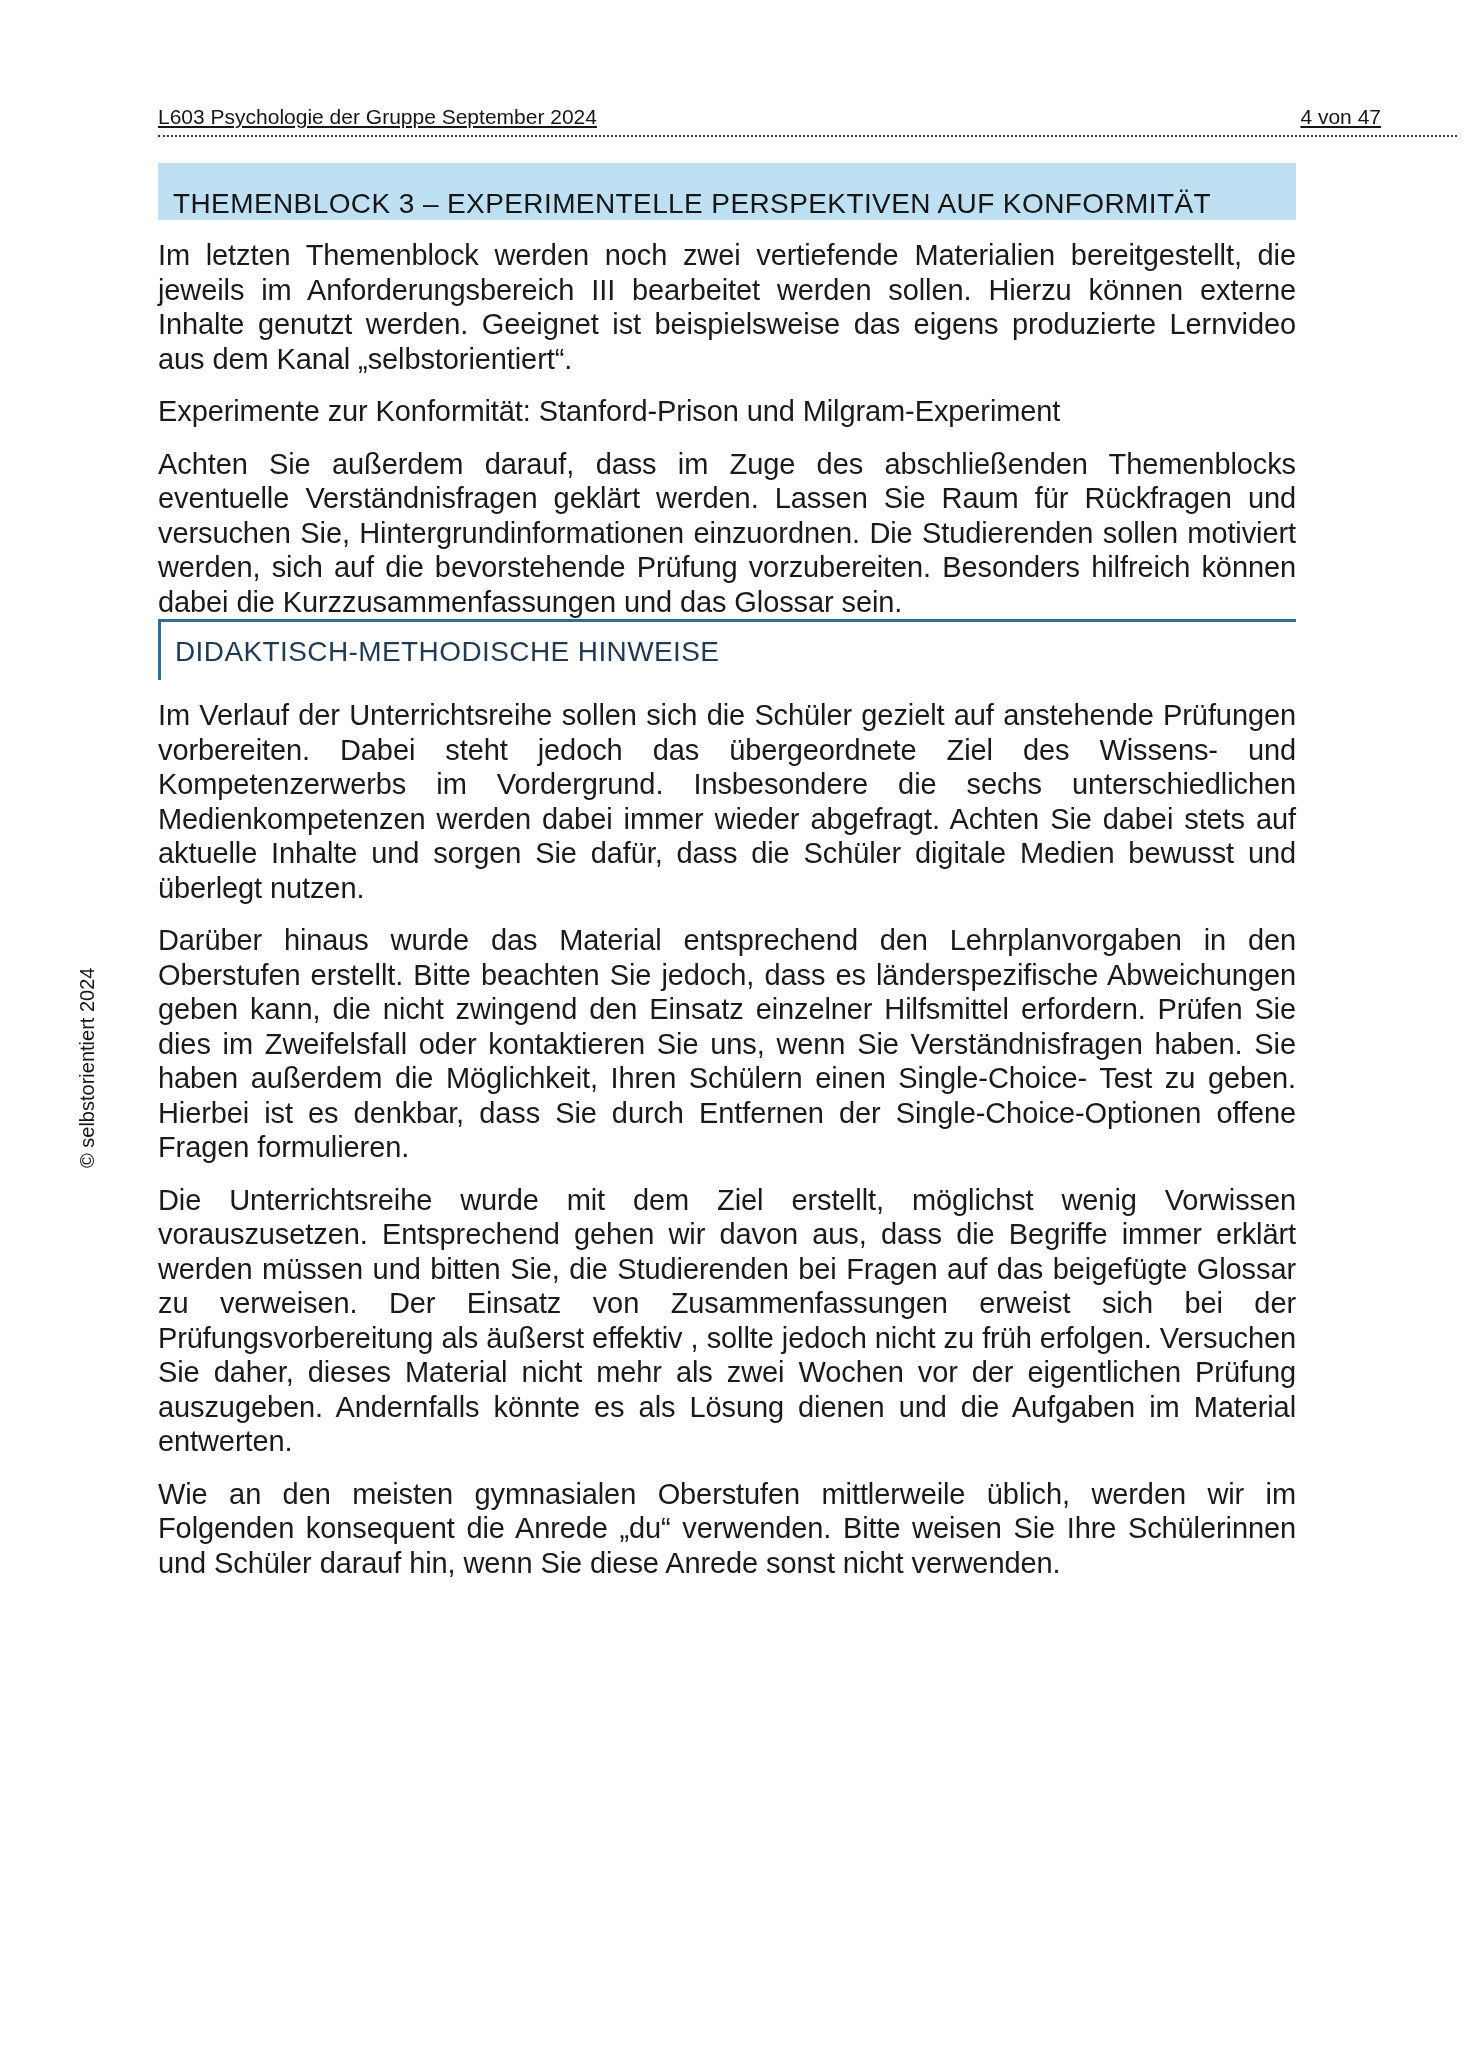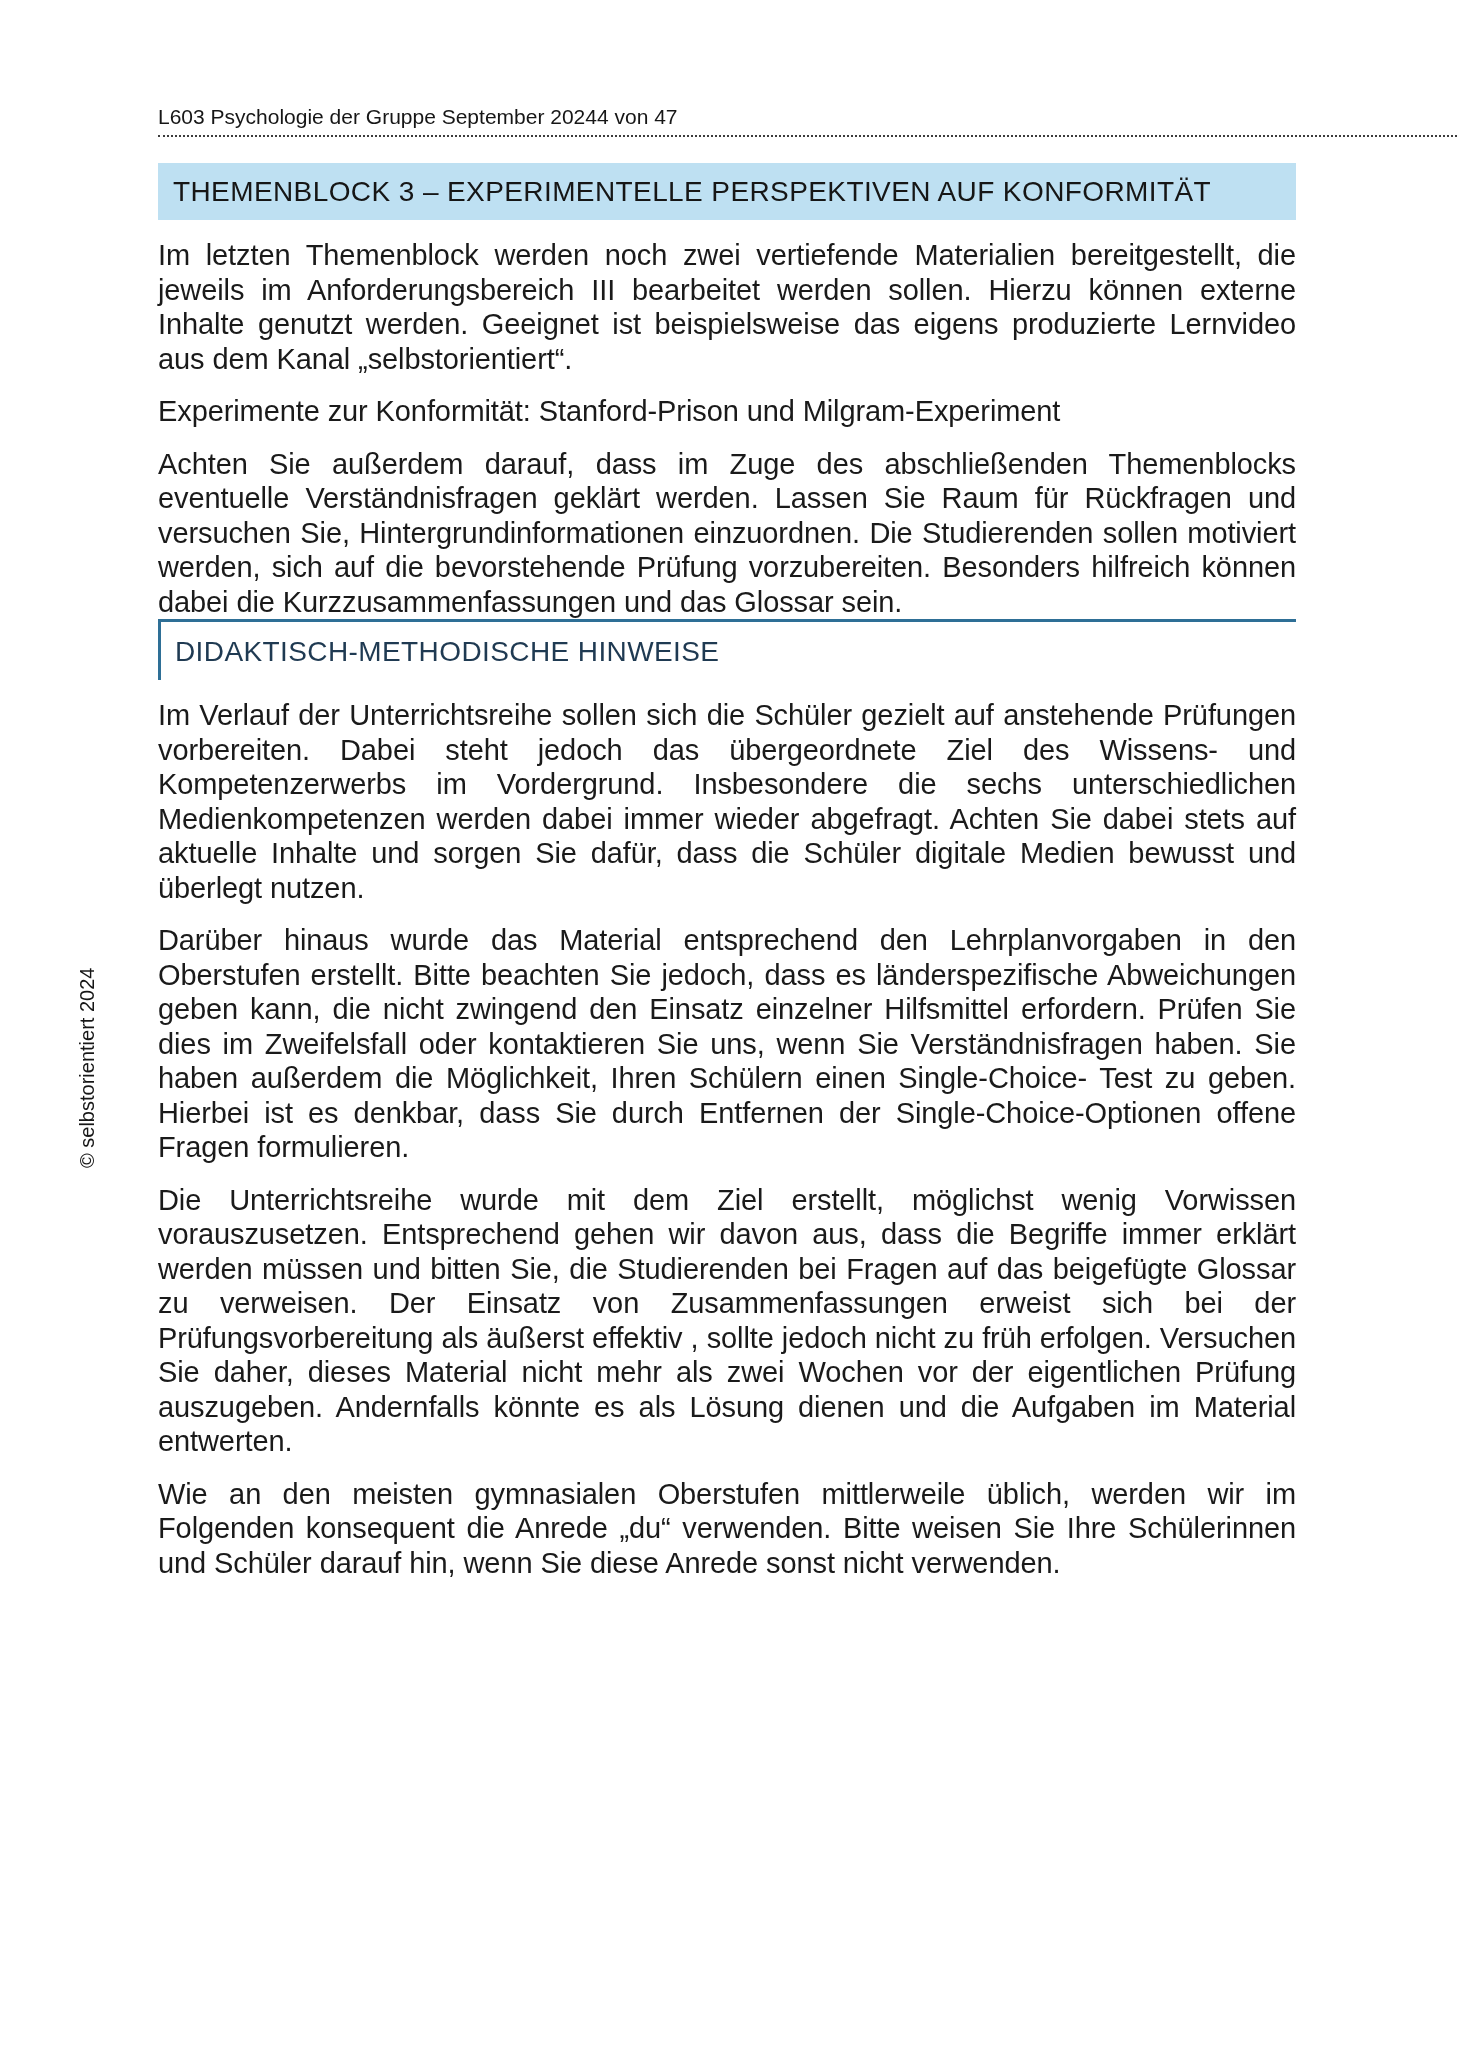--- a/index.html
+++ b/index.html
@@ -17,45 +17,46 @@
     overflow: hidden;
   }
 
   
   .page-header {
     position: absolute;
     left: 158px;
     top: 104px;
     width: 1299px; 
     display: flex;
-    justify-content: flex-start;
+    justify-content: space-between;
     align-items: flex-end;
     font-size: 21px;
     line-height: 26px;
     border-bottom: 2px dotted #3c3c3c;
     padding-bottom: 5px;
     color: #161616;
+    text-decoration: underline;
   }
   .page-header .page-number {
     padding-right: 76px; 
   }
 
   
   .content {
     position: absolute;
     left: 158px;
     top: 163px;
     width: 1138px;
   }
 
   .title-bar {
     background: var(--highlight-bar, #BEE0F2);
     height: 57px;
     display: flex;
-    align-items: center;
+    align-items: flex-end;
     padding: 0 15px;
     box-sizing: border-box;
     font-size: 28px;
     letter-spacing: 0.4px;
     color: #161616;
     white-space: nowrap;
   }
 
   .subtitle {
     margin: 41px 0 0 0;

